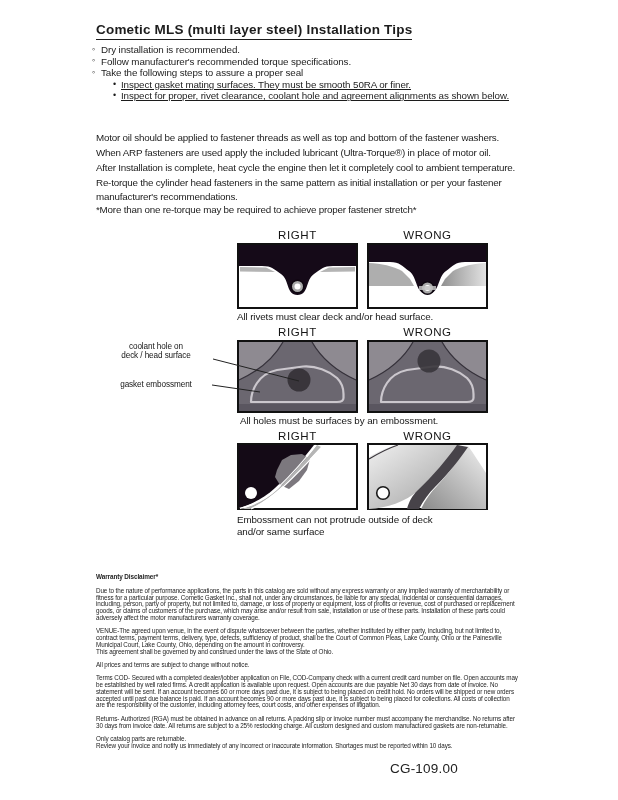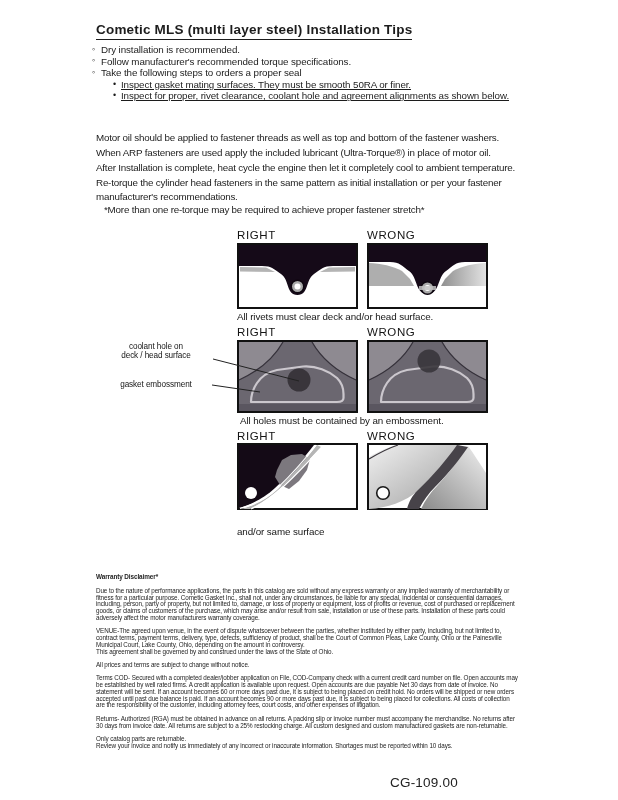--- a/index.html
+++ b/index.html
@@ -17,46 +17,46 @@
   .bullets { left:92px; top:44px; font-size:9.8px; line-height:11.6px; letter-spacing:-.1px; }
   .bullet { position:relative; padding-left:9px; }
   .bullet::before { content:"\25E6"; position:absolute; left:0; top:-0.5px; font-size:9px; }
   .subbullet { position:relative; padding-left:8px; margin-left:21px;text-decoration:underline; }
   .subbullet::before { content:"\2022"; position:absolute; left:0; top:0; font-size:9px; }
 
   .body-text { font-size:9.8px; line-height:14.5px; letter-spacing:-.2px; width:430px; }
   #diesel-heading { left:96px; top:117px; font-size:12px; font-weight:bold; letter-spacing:.1px; }
   #diesel-para1 { left:96px; top:131px; }
   #diesel-para2 { left:96px; top:161px; }
-  #retorque-note { left:96px; top:203px;margin-left:8px; }
+  #retorque-note { left:96px; top:203px; }
 
-  .dg-label { font-size:11.5px; letter-spacing:.6px; width:121px; text-align:left; color:#141414; }
+  .dg-label { font-size:11.5px; letter-spacing:.6px; width:121px; text-align:center; color:#141414; }
   .dg-caption { font-size:9.8px; letter-spacing:-.1px; color:#161616; }
   .dg-box { display:block; }
 
   .callout { font-size:8.2px; line-height:9.4px; letter-spacing:-.1px; text-align:center; width:112px; color:#161616; }
 
   .disc { left:96px; top:574px; width:424px; font-size:6.3px; line-height:6.8px; letter-spacing:-.1px; color:#242424; }
   .disc .d-head { font-weight:bold; margin:0 0 7px 0; font-size:6.4px; }
   .disc p { margin:0 0 6.5px 0; }
   .disc p.no-gap { margin-bottom:0; }
 
-  #page-number { left:390px; top:761px; font-size:13.5px; letter-spacing:.2px; color:#222;margin-top:14px; }
+  #page-number { left:390px; top:761px; font-size:13.5px; letter-spacing:.2px; color:#222; }
 </style>
 </head>
 <body>
 
 <div class="page">
 
   <div class="abs" id="title">Cometic MLS (multi layer steel) Installation Tips</div>
 
   <div class="abs bullets">
     <div class="bullet"><span>Dry installation is recommended.</span></div>
     <div class="bullet"><span>Follow manufacturer's recommended torque specifications.</span></div>
-    <div class="bullet"><span>Take the following steps to orders a proper seal</span></div>
+    <div class="bullet"><span>Take the following steps to assure a proper seal</span></div>
     <div class="subbullet"><span>Inspect gasket mating surfaces.  They must be smooth 50RA or finer.</span></div>
     <div class="subbullet"><span>Inspect for proper, rivet clearance, coolant hole and agreement alignments as shown below.</span></div>
   </div>
 
   <div class="abs body-text" id="diesel-para1">Motor oil should be applied to fastener threads as well as top and bottom of the fastener washers. When ARP fasteners are used apply the included lubricant (Ultra-Torque®) in place of motor oil.</div>
   <div class="abs body-text" id="diesel-para2">After Installation is complete, heat cycle the engine then let it completely cool to ambient temperature. Re-torque the cylinder head fasteners in the same pattern as initial installation or per your fastener manufacturer's recommendations.</div>
   <div class="abs body-text" id="retorque-note">*More than one re-torque may be required to achieve proper fastener stretch*</div>
 
   <div class="abs dg-label" style="left:237px; top:229px;">RIGHT</div>
   <div class="abs dg-label" style="left:367px; top:229px;">WRONG</div>
@@ -117,21 +117,21 @@
     <path d="M75,2 C83,16 97,30 119,40" stroke="#35313a" stroke-width="1.3" fill="none"></path>
     <path d="M14,62 C14,56 16,49 20,43 C24,37 31,32 40,30 L66,26.5 C79,25.5 92,31 100,38 C104.5,42.5 106.5,48 106.5,54 L106.5,58 C106.5,61 104,62 100,62 Z" fill="none" stroke="#cbc7cd" stroke-width="2.2" stroke-linejoin="round"></path>
     <circle cx="62" cy="21" r="11.5" fill="#39353b" opacity="0.9"></circle>
   </svg>
 
   <svg class="abs" style="left:210px; top:350px; z-index:3;" width="95" height="50" viewBox="0 0 95 50">
     <line x1="3" y1="9" x2="89" y2="31" stroke="#222222" stroke-width="1"></line>
     <line x1="2" y1="35" x2="50" y2="42" stroke="#222222" stroke-width="1"></line>
   </svg>
 
-  <div class="abs dg-caption" style="left:240px; top:415px;">All holes must be contained by an embossment.</div>
+  <div class="abs dg-caption" style="left:240px; top:415px;">All holes must be surfaces by an embossment.</div>
 
   <div class="abs dg-label" style="left:237px; top:430px;">RIGHT</div>
   <div class="abs dg-label" style="left:367px; top:430px;">WRONG</div>
 
   <svg class="abs dg-box" style="left:237px; top:443px;" width="121" height="67" viewBox="0 0 121 67">
     <rect x="1" y="1" width="119" height="65" fill="#ffffff" stroke="#111111" stroke-width="2"></rect>
     <path d="M2,2 H77 C67,15 53,31 38,45 C26,56 13,62 2,65 Z" fill="#140a16"></path>
     <path d="M40,27 L45,17 L54,12 L65,11 L73,16 L70,27 L62,38 L52,46 L43,42 L38,34 Z" fill="#7c787e"></path>
     <path d="M80,2 C70,15 56,31 41,46 C29,57 16,63 4,66 L13,66 C24,61 35,53 46,43 C60,30 73,16 84,4 Z" fill="#b5b5b5"></path>
     <path d="M79,2 C69,15 55,31 40,45.5 C28,56.5 15,62.5 3,65.5" stroke="#ffffff" stroke-width="1.2" fill="none"></path>
@@ -151,20 +151,21 @@
       </linearGradient>
     </defs>
     <rect x="1" y="1" width="119" height="65" fill="#ffffff" stroke="#111111" stroke-width="2"></rect>
     <path d="M2,14 C12,8 22,4 30,2 H93 C83,15 68,32 52,47 C38,59 20,65 2,66 Z" fill="url(#g3a)"></path>
     <path d="M101,3 C93,16 82,30 70,43 C64,49 58,57 54,66 H119 V30 C113,21 107,11 101,3 Z" fill="url(#g3b)"></path>
     <path d="M90,2 C80,16 66,33 50,48 C46,52 42,58 40,66 L52,66 C56,58 62,50 68,44 C82,30 93,16 101,4 Z" fill="#474349"></path>
     <path d="M2,16 C12,10 22,5 31,2" stroke="#39353b" stroke-width="1.2" fill="none"></path>
     <circle cx="16" cy="50" r="6.3" fill="#ffffff" stroke="#1a1a1a" stroke-width="1.6"></circle>
   </svg>
 
+  <div class="abs dg-caption" style="left:237px; top:514px; width:280px;">Embossment can not protrude outside of deck</div>
   <div class="abs dg-caption" style="left:237px; top:526px; width:280px;">and/or same surface</div>
 
   <div class="abs disc">
     <p class="d-head">Warranty Disclaimer*</p>
     <p>Due to the nature of performance applications, the parts in this catalog are sold without any express warranty or any implied warranty of merchantability or fitness for a particular purpose.  Cometic Gasket Inc., shall not, under any circumstances, be liable for any special, incidental or consequential damages, including, person, party or property, but not limited to, damage, or loss of property or equipment, loss of profits or revenue, cost of purchased or replacement goods, or claims of customers of the purchase, which may arise and/or result from sale, installation or use of these parts.  Installation of these parts could adversely affect the motor manufacturers warranty coverage.</p>
     <p class="no-gap">VENUE-The agreed upon venue, in the event of dispute whatsoever between the parties, whether instituted by either party, including, but not limited to, contract terms, payment terms, delivery, type, defects, sufficiency of product, shall be the Court of Common Pleas, Lake County, Ohio or the Painesville Municipal Court, Lake County, Ohio, depending on the amount in controversy.</p>
     <p>This agreement shall be governed by and construed under the laws of the State of Ohio.</p>
     <p>All prices and terms are subject to change without notice.</p>
     <p>Terms COD- Secured with a completed dealer/jobber application on File, COD-Company check with a current credit card number on file.  Open accounts may be established by well rated firms.  A credit application is available upon request.  Open accounts are due payable Net 30 days from date of invoice.  No statement will be sent.  If an account becomes 60 or more days past due, it is subject to being placed on credit hold.  No orders will be shipped or new orders accepted until past due balance is paid.  If an account becomes 90 or more days past due, it is subject to being placed for collections.  All costs of collection are the responsibility of the customer, including attorney fees, court costs, and other expenses of litigation.</p>
     <p>Returns- Authorized (RGA) must be obtained in advance on all returns.  A packing slip or invoice number must accompany the merchandise.  No returns after 30 days from invoice date.  All returns are subject to a 25% restocking charge.  All custom designed and custom manufactured gaskets are non-returnable.</p>

